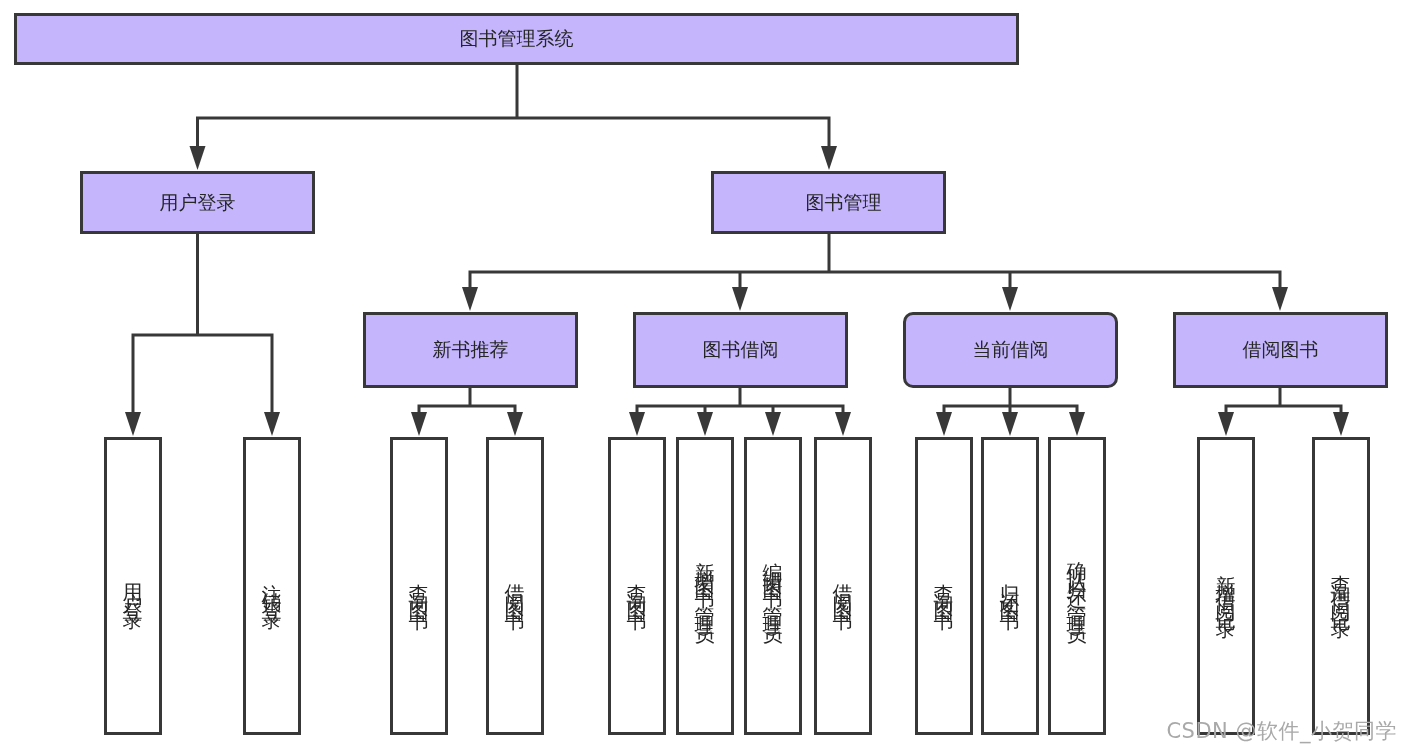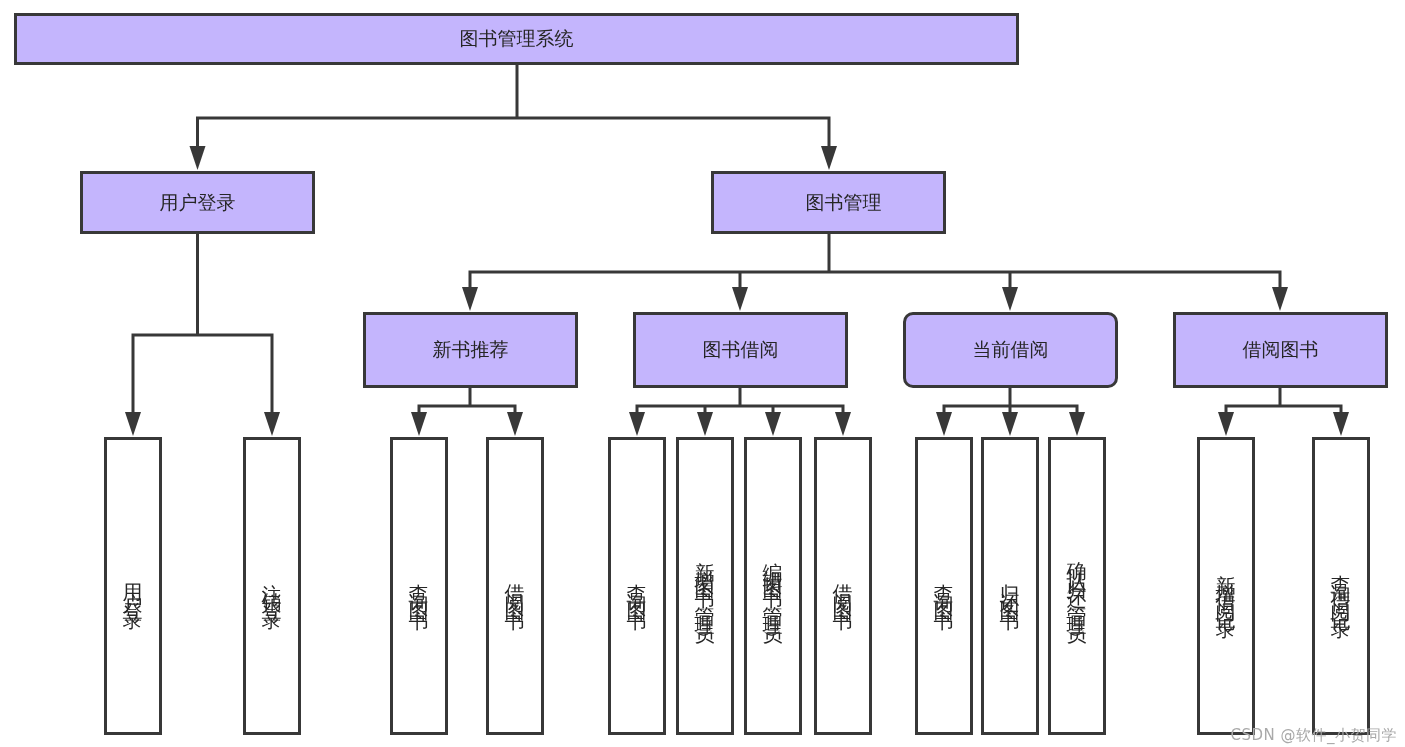--- a/index.html
+++ b/index.html
@@ -44,21 +44,21 @@
     writing-mode: vertical-rl;
     text-orientation: mixed;
     letter-spacing: 9px;
     line-height: 1;
     white-space: nowrap;
   }
   .watermark {
     position: absolute;
     right: 8px;
     bottom: 2px;
-    font-size: 15px;
+    font-size: 21px;
     color: #a9a9a9;
     letter-spacing: 0.5px;
     pointer-events: none;
   }
 </style>
 </head>
 <body>
 
 <div class="canvas">
 

